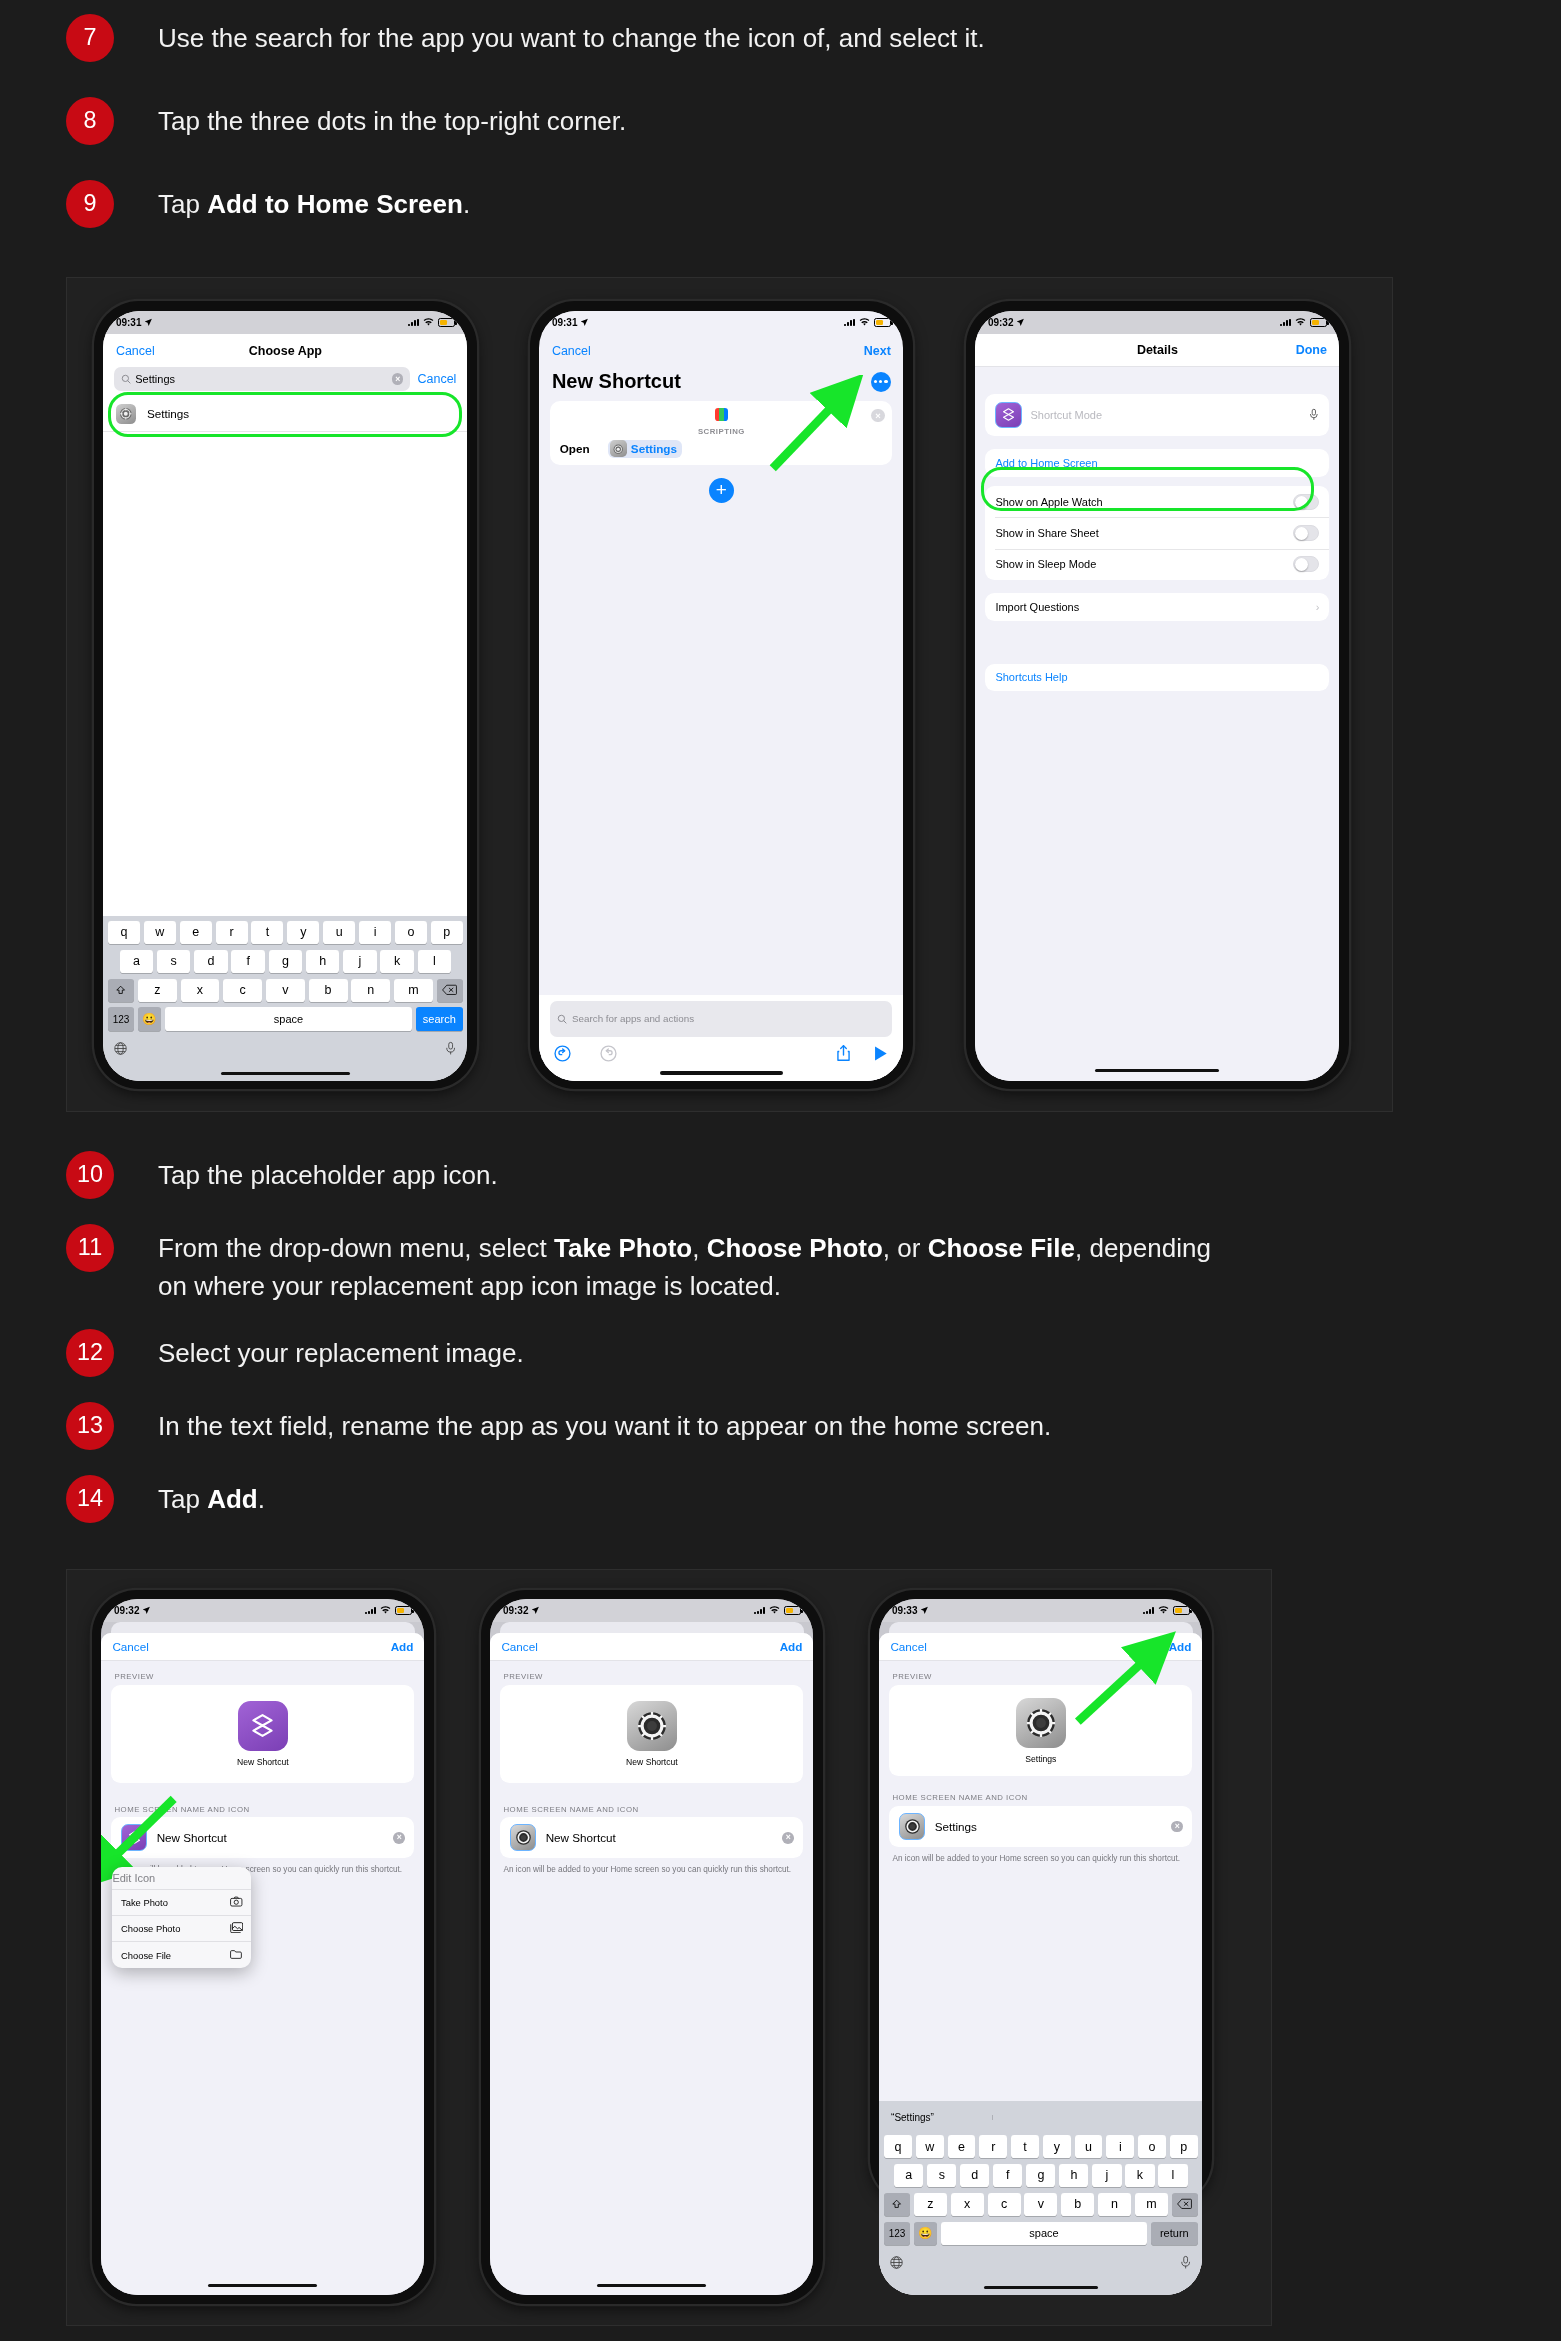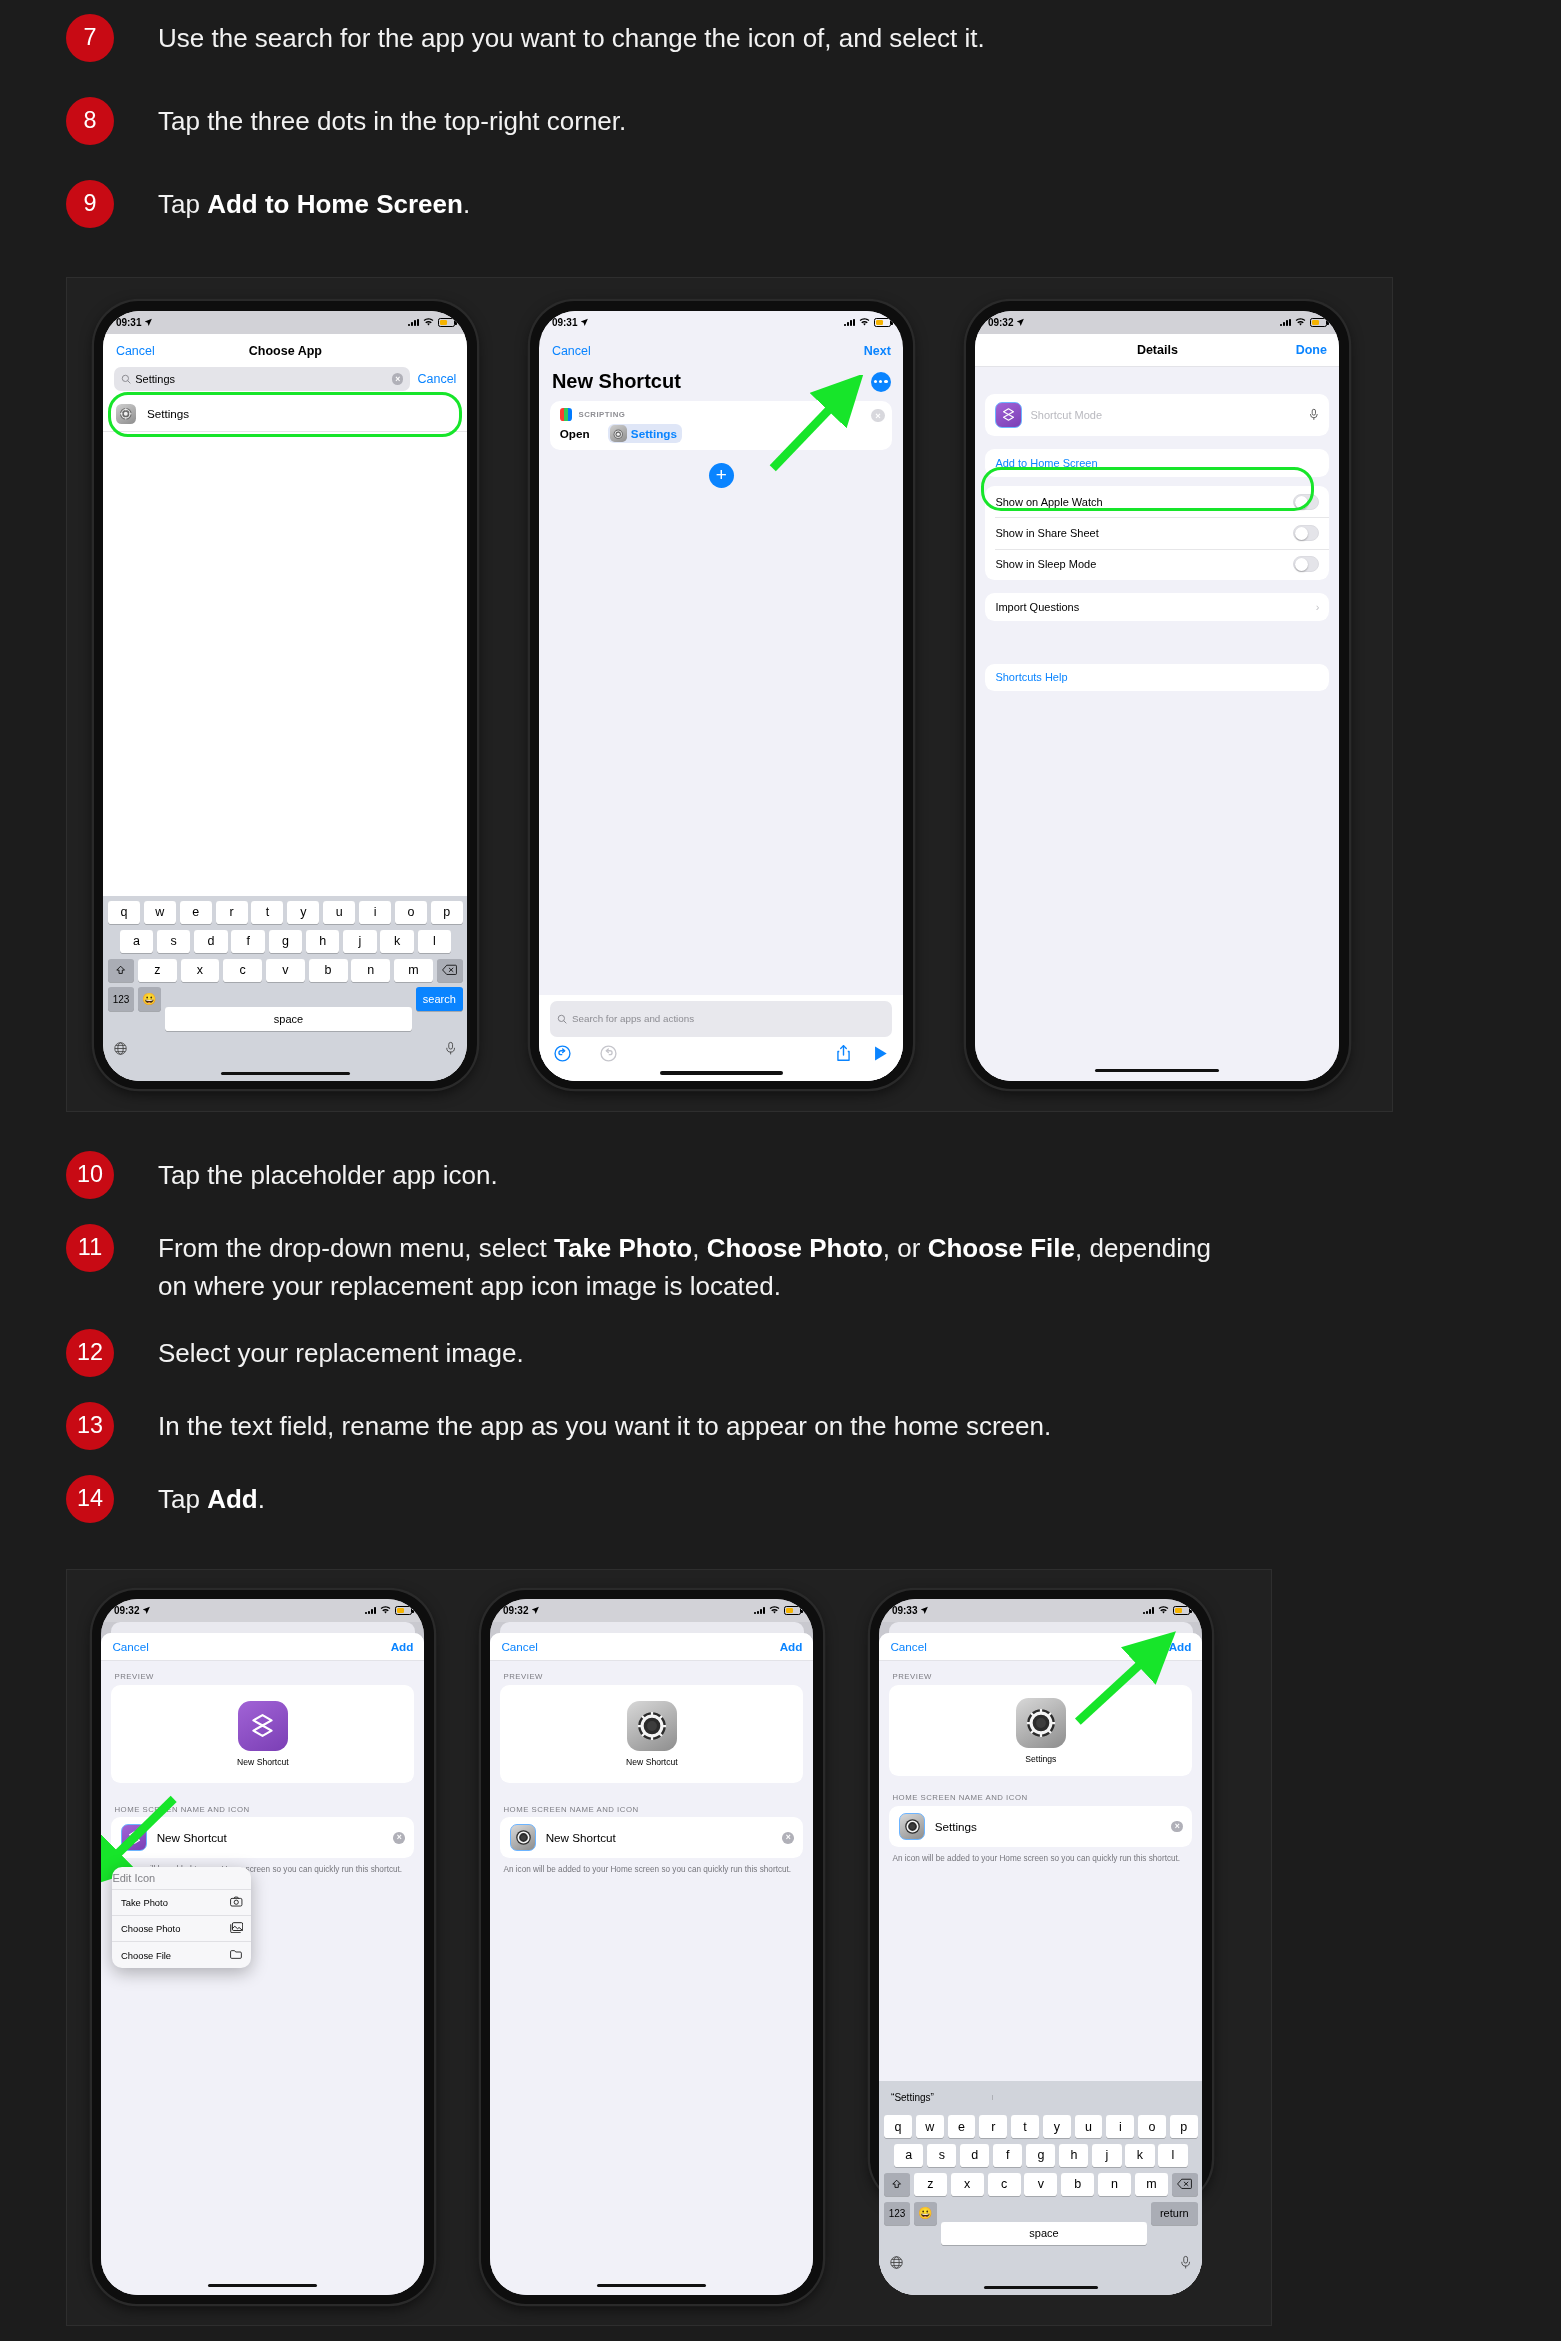--- a/index.html
+++ b/index.html
@@ -149,42 +149,42 @@
   }
   .krow{ display:flex; justify-content:center; gap:3.9px; padding:0 2.3px; }
   .key{
     background:#fff; border-radius:3.1px; height:23.4px; min-width:19px; flex:1;
     display:flex; align-items:center; justify-content:center;
     font-size:12.5px; color:#000; box-shadow:0 0.8px 0 rgba(0,0,0,.28);
   }
   .key.wide{ flex:0 0 26px; background:#aaadb5; }
   .key.num{ flex:0 0 26px; background:#aaadb5; font-size:10px; }
   .key.emoji{ flex:0 0 23.4px; background:#aaadb5; font-size:11.7px; }
-  .key.space{ flex:1; font-size:11px;margin-top:20px; }
+  .key.space{ flex:1; font-size:11px; }
   .key.go{ flex:0 0 47px; background:#0a84ff; color:#fff; font-size:11px; }
   .key.ret{ flex:0 0 47px; background:#aaadb5; color:#000; font-size:11px; }
   .kbot{ display:flex; align-items:center; justify-content:space-between; padding:1.6px 7.8px 3.1px; height:25px;}
   .homebar{
     height:12.5px; display:flex; align-items:center; justify-content:center; background:inherit;
   }
   .homebar::after{ content:""; display:block; width:36%; height:3.1px; background:#111; border-radius:2.3px; }
 
   
   .sc-body{ flex:1; background:#f1f1f8; display:flex; flex-direction:column; position:relative; }
   .sc-title{ font-size:20px; font-weight:800; color:#000; padding:1.6px 12.5px 0; }
   .dots{
     width:20px;height:20px;border-radius:50%;background:#0a84ff;
     display:flex;align-items:center;justify-content:center;gap:2px;
   }
   .dots i{ width:3.1px;height:3.1px;border-radius:50%;background:#fff; display:block;}
   .card{
     margin:7.8px 11px 0; background:#fff; border-radius:10px; padding:7px 9.4px;
     position:relative;
   }
-  .card .catrow{ display:flex; align-items:center; gap:6.2px; font-size:7.8px; letter-spacing:0.5px; color:#8e8e93; font-weight:600;}
+  .card .catrow{ display:flex; align-items:center; gap:6.2px; font-size:7.8px; letter-spacing:0.5px; color:#8e8e93; font-weight:600;flex-direction:column;}
   .catsq{ width:12.5px;height:12.5px;border-radius:3.1px; flex:0 0 auto;
     background:
       linear-gradient(90deg,#ff3b30 0 33%,#34c759 33% 66%,#007aff 66% 100%);
   }
   .card .actrow{ display:flex; align-items:center; gap:18px; margin-top:3.9px; font-size:11.7px; font-weight:600; color:#000;}
   .token{
     display:inline-flex; align-items:center; gap:3.9px;
     background:#dfe6f7; border-radius:6.2px; padding:0.8px 5.5px 0.8px 2.3px; color:#0a84ff; font-weight:700;
   }
   .cardx{

